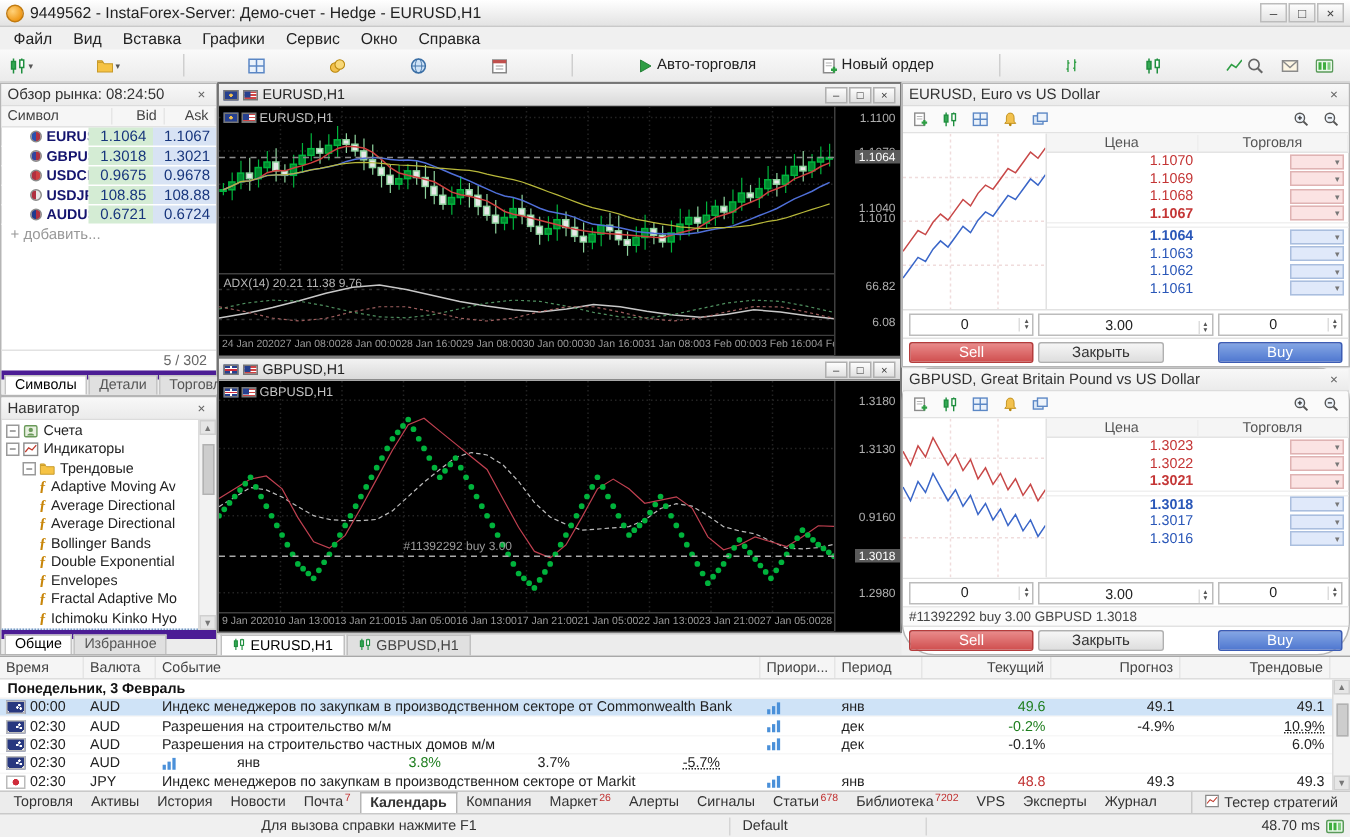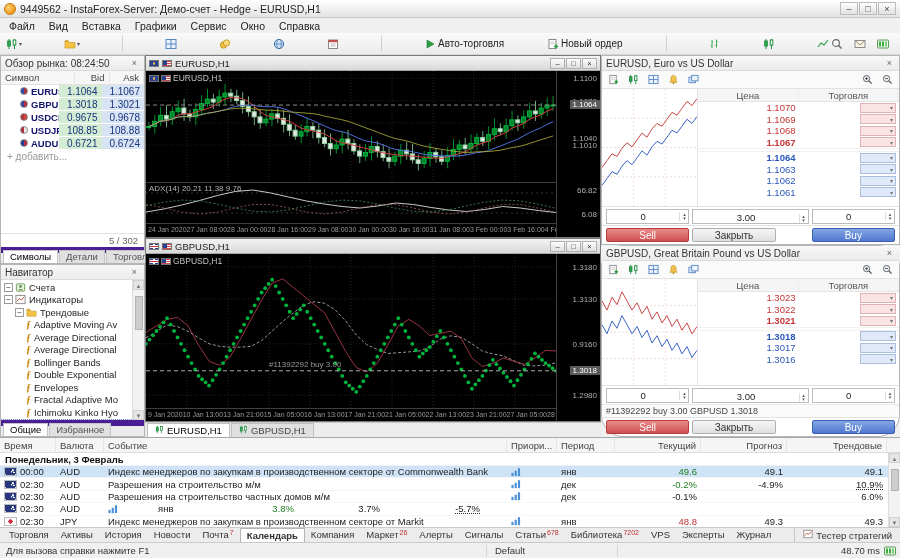--- a/index.html
+++ b/index.html
@@ -130,21 +130,21 @@
   .good{color:#1e7e1e;} .bad{color:#c03030;} .revised{text-decoration:underline dotted;}
   
   #bottom-tabs{position:absolute;left:0;top:527px;width:900px;height:15px;background:#ececec;border-top:1px solid #c9c9c9;display:flex;align-items:flex-end;padding-left:3px;}
   .btab{font-size:9.5px;padding:0 6px;height:14px;line-height:13px;color:#333;display:flex;align-items:flex-start;white-space:nowrap;}
   .btab.active{background:#fff;border:1px solid #b5b5b5;border-bottom:none;font-weight:bold;}
   .btab sup{font-size:7px;color:#c03030;line-height:10px;margin-left:1px;}
   #tester-tab{margin-left:auto;padding:0 8px;border-left:1px solid #c9c9c9;font-size:9.5px;color:#333;display:flex;gap:3px;align-items:center;height:14px;}
   
   #statusbar{position:absolute;left:0;top:542px;width:900px;height:16px;display:flex;align-items:center;border-top:1px solid #c9c9c9;background:#f0f0f0;font-size:9.5px;color:#333;}
   .st-sep{width:1px;height:12px;background:#d5d5d5;}
-  .st-help{width:486px;padding-left:6px;}
+  .st-help{width:486px;padding-left:6px;text-align:center;}
   .st-default{width:130px;padding-left:8px;}
   .st-spacer{flex:1;}
   .st-latency{text-align:right;padding-right:4px;}
   #st-meter{display:flex;align-items:center;padding-right:4px;}
 </style>
 </head>
 <body>
 
 <div id="titlebar">
   <span id="app-icon"></span>

